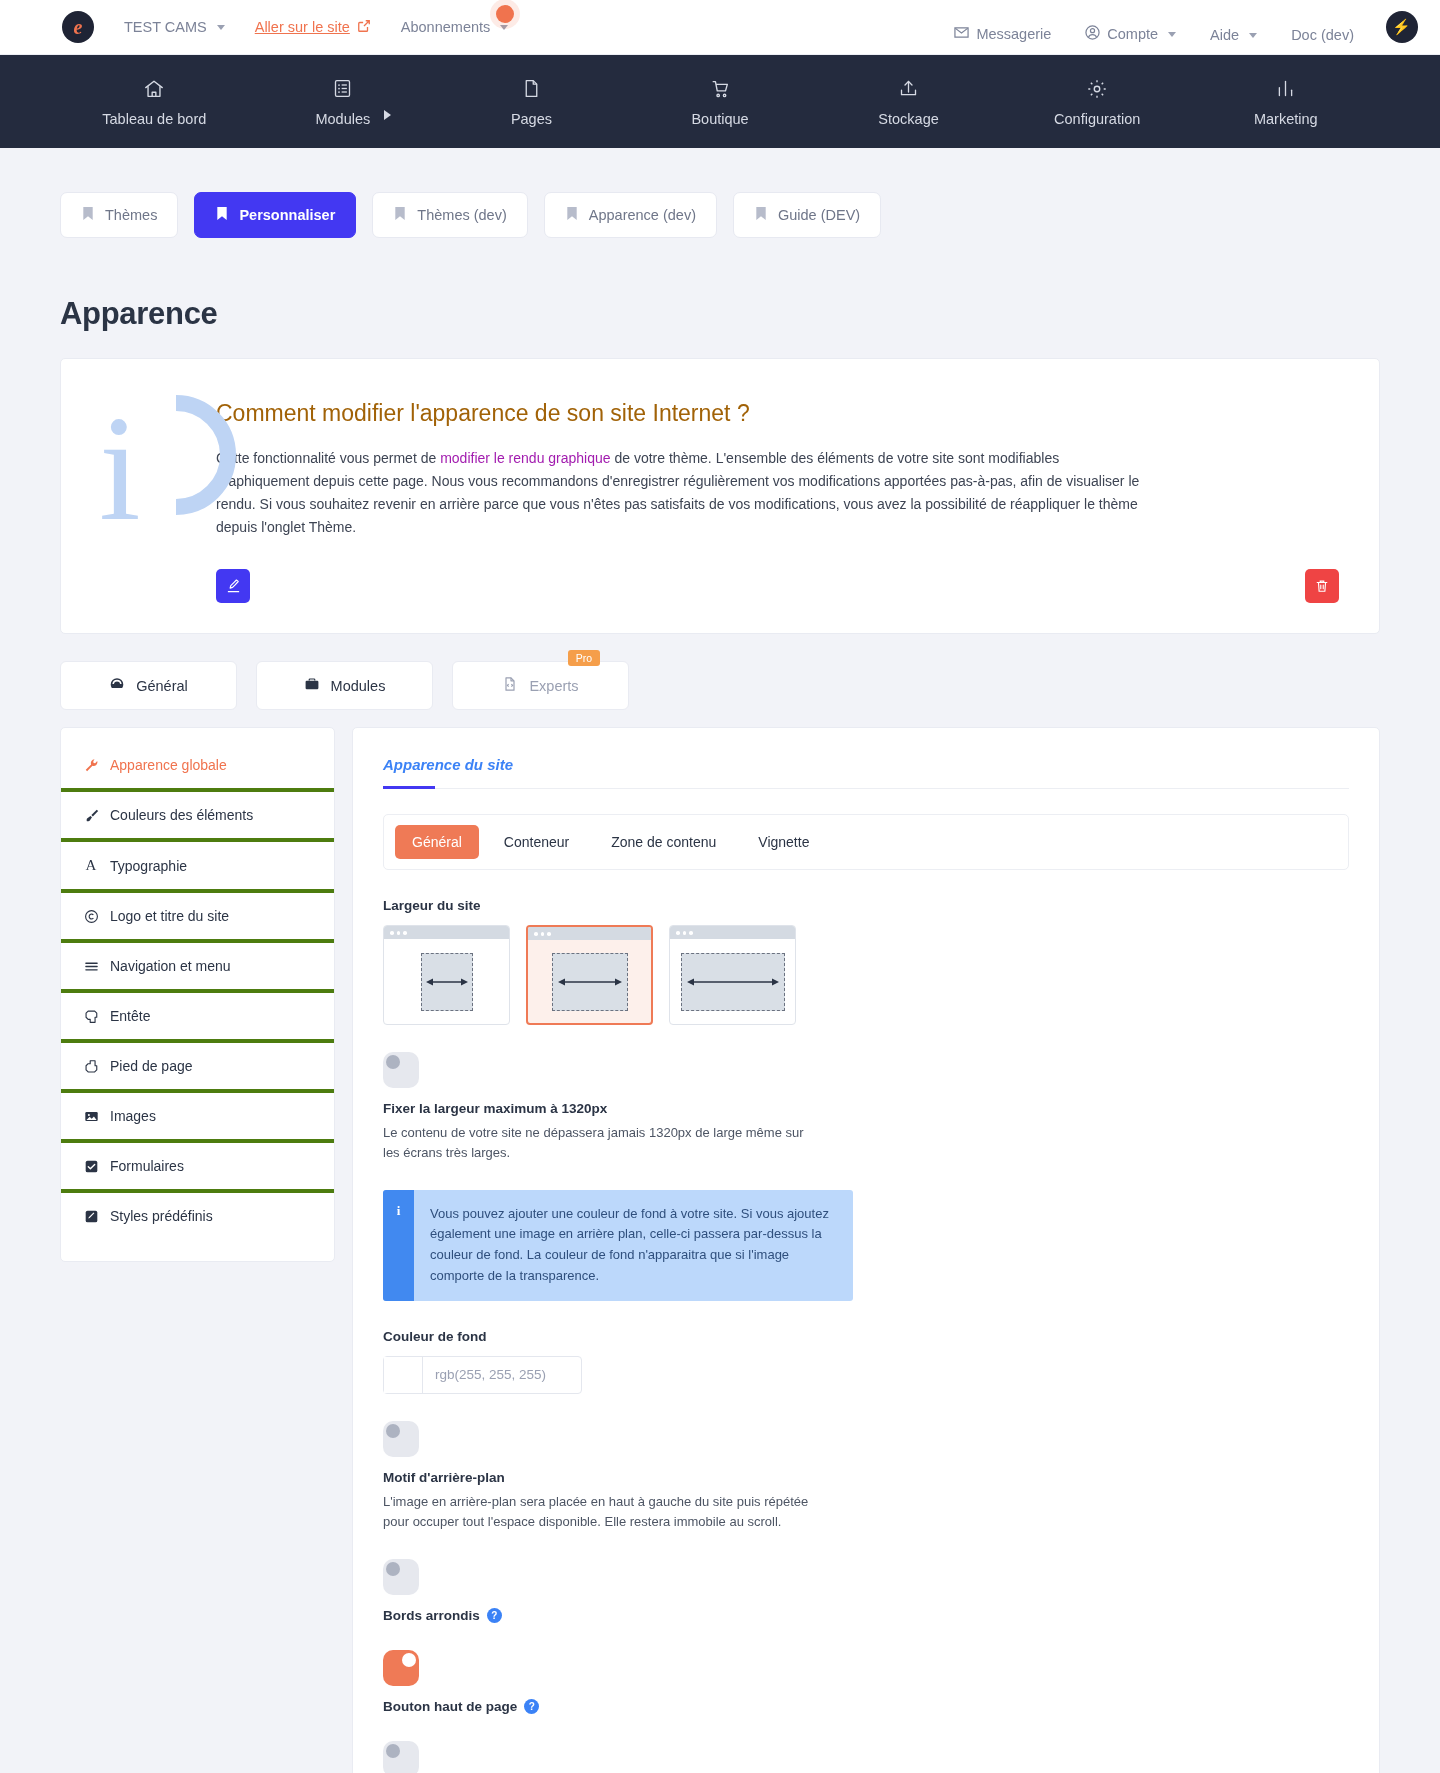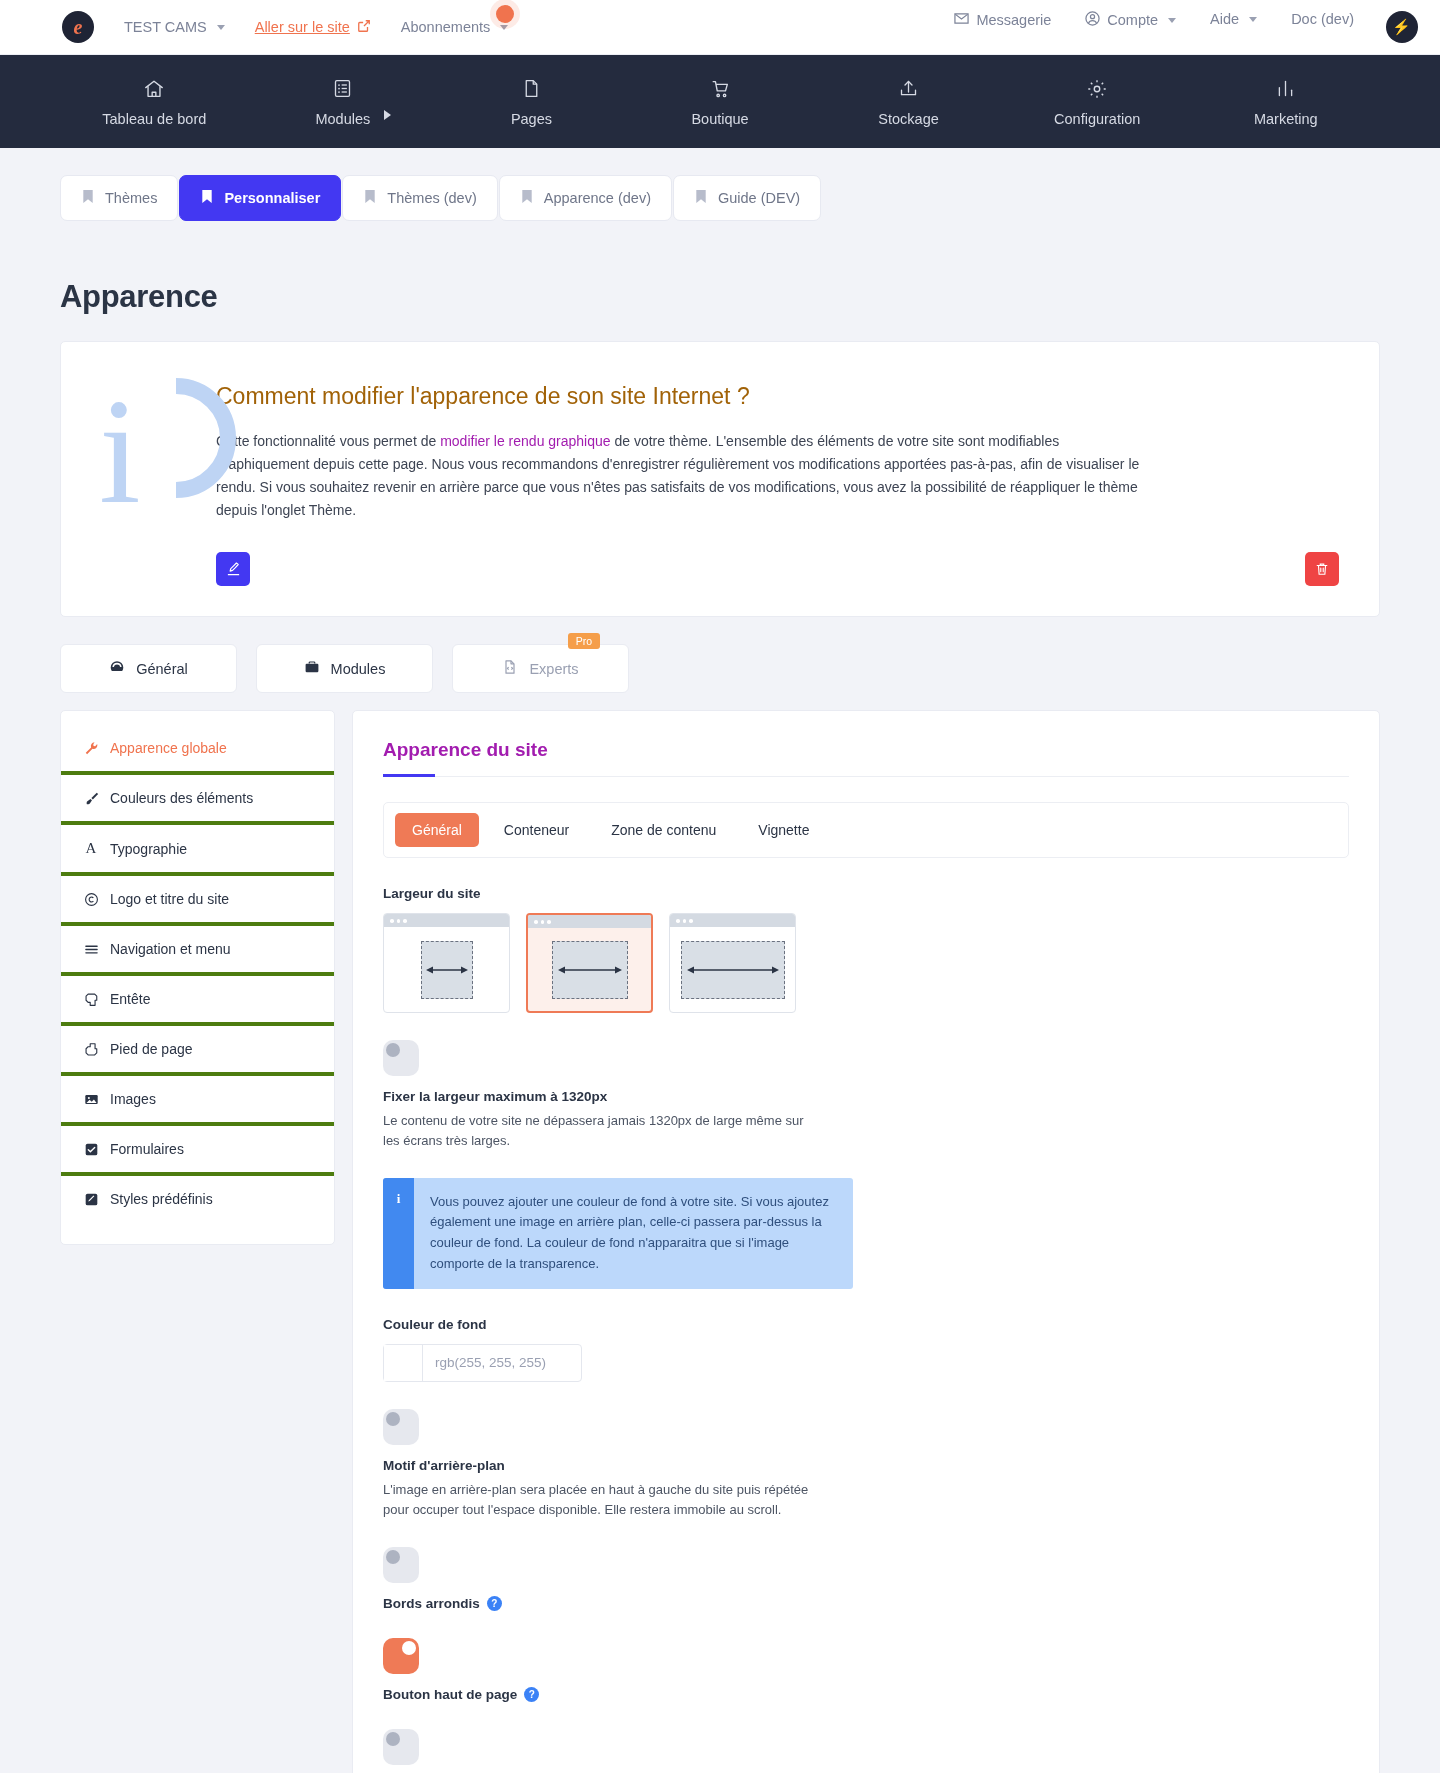--- a/index.html
+++ b/index.html
@@ -31,21 +31,21 @@
   .tb-item.link{ color:#f0734e; text-decoration:underline; }
   .caret{
     width:0;height:0;border-left:4px solid transparent;border-right:4px solid transparent;
     border-top:5px solid #9aa0b2;display:inline-block;margin-left:3px;
   }
   .notif-dot{
     position:absolute; right:-6px; top:-14px; width:18px;height:18px;border-radius:50%;
     background:#f0734e; box-shadow:0 0 0 6px rgba(240,115,78,.14);
   }
   .tb-spacer{ flex:1; }
-  .tb-right{ display:flex;align-items:flex-start; }
+  .tb-right{ display:flex;align-items:flex-end; }
   .tb-right .tb-item{ margin-left:34px; }
   .avatar-bolt{
     width:32px;height:32px;border-radius:50%;background:#1f2435;margin-left:32px;
     display:flex;align-items:center;justify-content:center;color:#ff9a2e;font-size:15px;
   }
 
   
   .darknav{
     background:#242b3e; height:93px; display:flex; align-items:center;
     padding:0 60px; position:relative;
@@ -59,21 +59,21 @@
   .nav-ico svg{ display:block; }
   .nav-arrow{
     position:absolute; left:72%; top:33px;
     width:0;height:0;border-top:5px solid transparent;border-bottom:5px solid transparent;
     border-left:7px solid #d6dae4;
   }
 
   
   .page{ padding:0 60px; }
 
-  .tabrow{ display:flex; gap:1px; padding-top:27px; }
+  .tabrow{ display:flex; gap:16px; padding-top:44px; }
   .tabchip{
     display:flex;align-items:center;gap:10px;
     background:#ffffff;border:1px solid #e7e9f1;border-radius:7px;
     padding:13px 20px;font-size:14.5px;color:#6f7689;cursor:pointer;
   }
   .tabchip.active{ background:#4338f2; border-color:#4338f2; color:#fff; font-weight:600; }
   .bookmark{ display:inline-block; }
 
   h1.page-title{
     font-size:31px; font-weight:700; margin:58px 0 26px; letter-spacing:-.3px; color:#2b3445;
@@ -134,21 +134,21 @@
     border-bottom:4px solid #4d7c0f; cursor:pointer; color:#2b3445;
   }
   .sidecard .side-item:last-child{ border-bottom:none; }
   .side-item.active{ color:#f0734e; }
   .side-ico{ width:16px; display:flex; justify-content:center; font-size:14px; }
 
   .maincard{
     flex:1; background:#fff; border:1px solid #e9ebf2; border-radius:5px;
     padding:28px 30px 40px;
   }
-  .main-h{ font-size:19px; font-weight:700; margin:0 0 0; color:#a21caf; }
+  .main-h{ font-size:15px; font-weight:700; margin:0 0 0; color:#3b82f6;font-style:italic; }
   .underline-wrap{ border-bottom:1px solid #eceef3; margin-top:15px; position:relative; }
   .underline-wrap:after{
     content:""; position:absolute; left:0; bottom:-1px; width:52px; height:3px; background:#4338f2;
   }
 
   .pill-tabs{
     border:1px solid #eceef3; border-radius:5px; margin-top:25px;
     display:flex; align-items:center; gap:8px; padding:10px 11px;
   }
   .pill{

